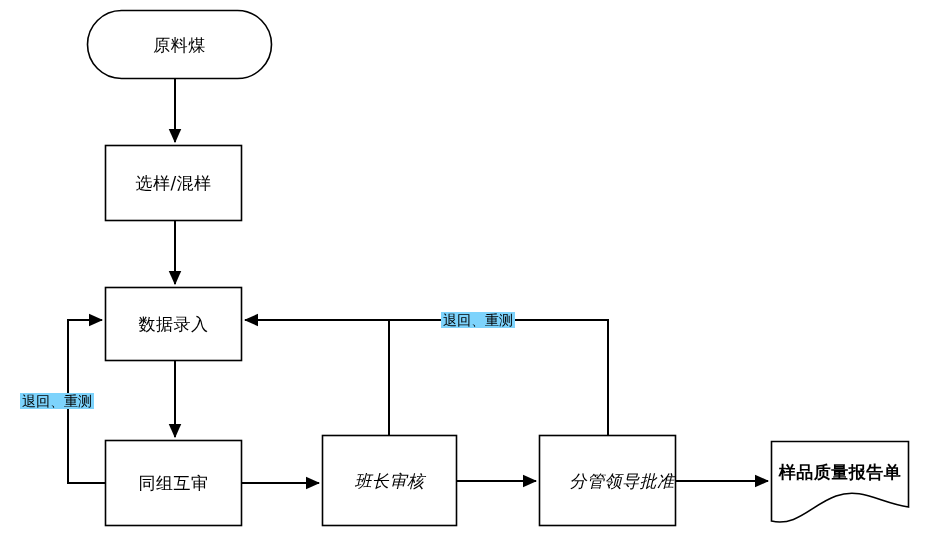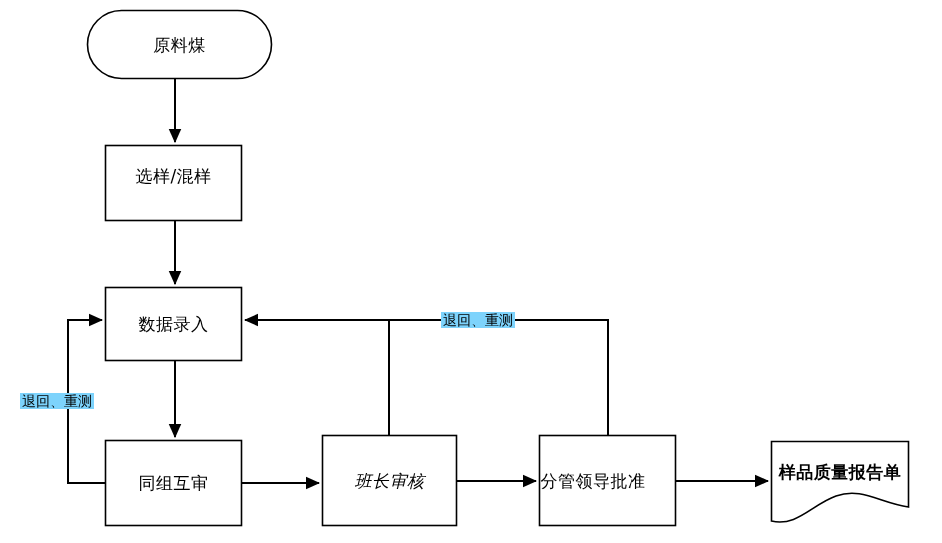--- a/index.html
+++ b/index.html
@@ -87,37 +87,37 @@
 
     <path d="M 389 435.5 L 389 320 L 245 320" fill="none" stroke="#000000" stroke-width="2" marker-end="url(#arrow)"></path>
 
     <path d="M 608 435.5 L 608 320 L 389 320" fill="none" stroke="#000000" stroke-width="2"></path>
   </svg>
 
   <div class="node-text" style="left:87px; top:10px; width:185px; height:69px;">
     <span>原料煤</span>
   </div>
 
-  <div class="node-text" style="left:105px; top:138px; width:137px; height:76px;">
+  <div class="node-text" style="left:105px; top:145px; width:137px; height:76px;">
     <span>选样/混样</span>
   </div>
 
   <div class="node-text" style="left:105px; top:287px; width:137px; height:74px;">
     <span>数据录入</span>
   </div>
 
   <div class="node-text" style="left:105px; top:440px; width:137px; height:86px;">
     <span>同组互审</span>
   </div>
 
   <div class="node-text" style="left:322px; top:435px; width:135px; height:91px;font-style:italic;">
     <span>班长审核</span>
   </div>
 
-  <div class="node-text" style="left:539px; top:435px; width:108px; height:91px;">
+  <div class="node-text" style="left:568px; top:435px; width:108px; height:91px;font-style:italic;">
     <span>分管领导批准</span>
   </div>
 
   <div class="node-text" style="left:771px; top:441px; width:138px; height:62px;font-weight:bold;">
     <span>样品质量报告单</span>
   </div>
 
   <div class="edge-label" style="left:20px; top:393px;">退回、重测</div>
 
   <div class="edge-label" style="left:441px; top:312px;">退回、重测</div>

